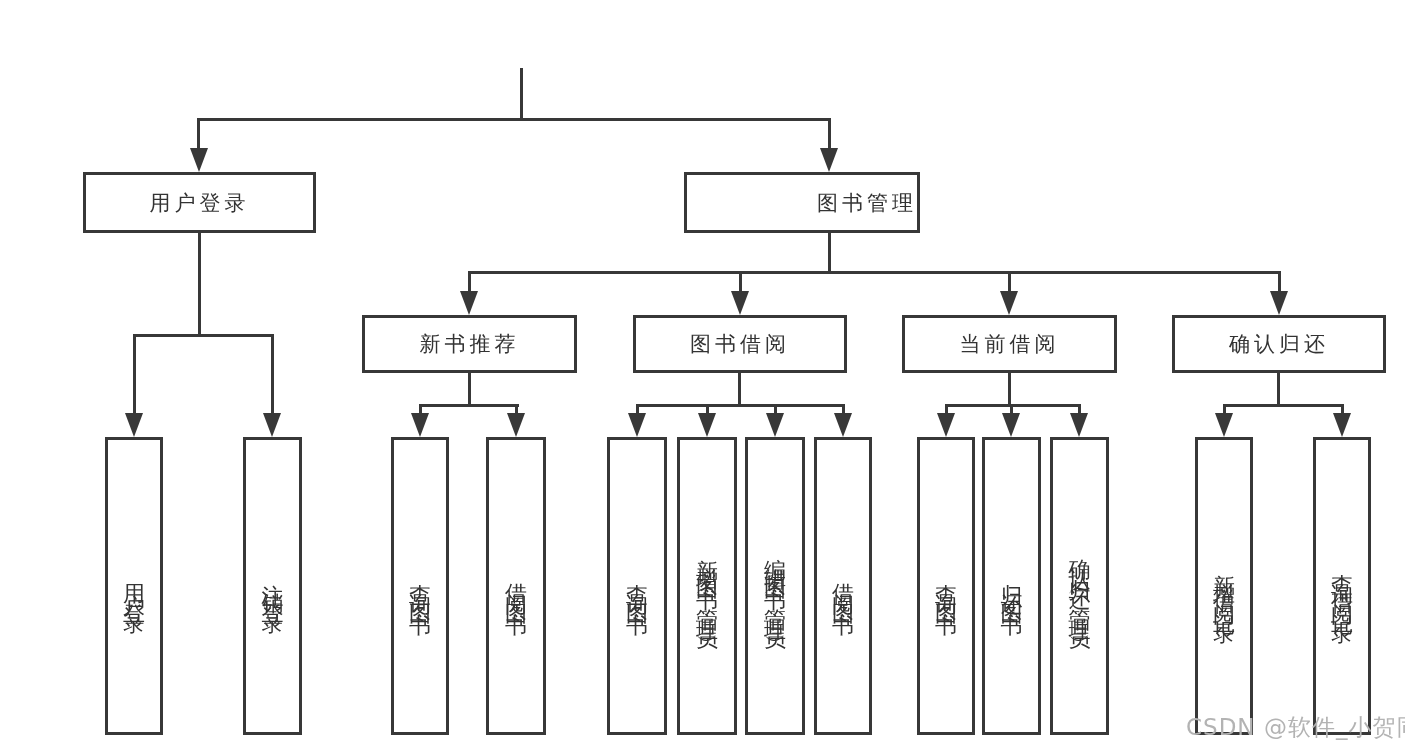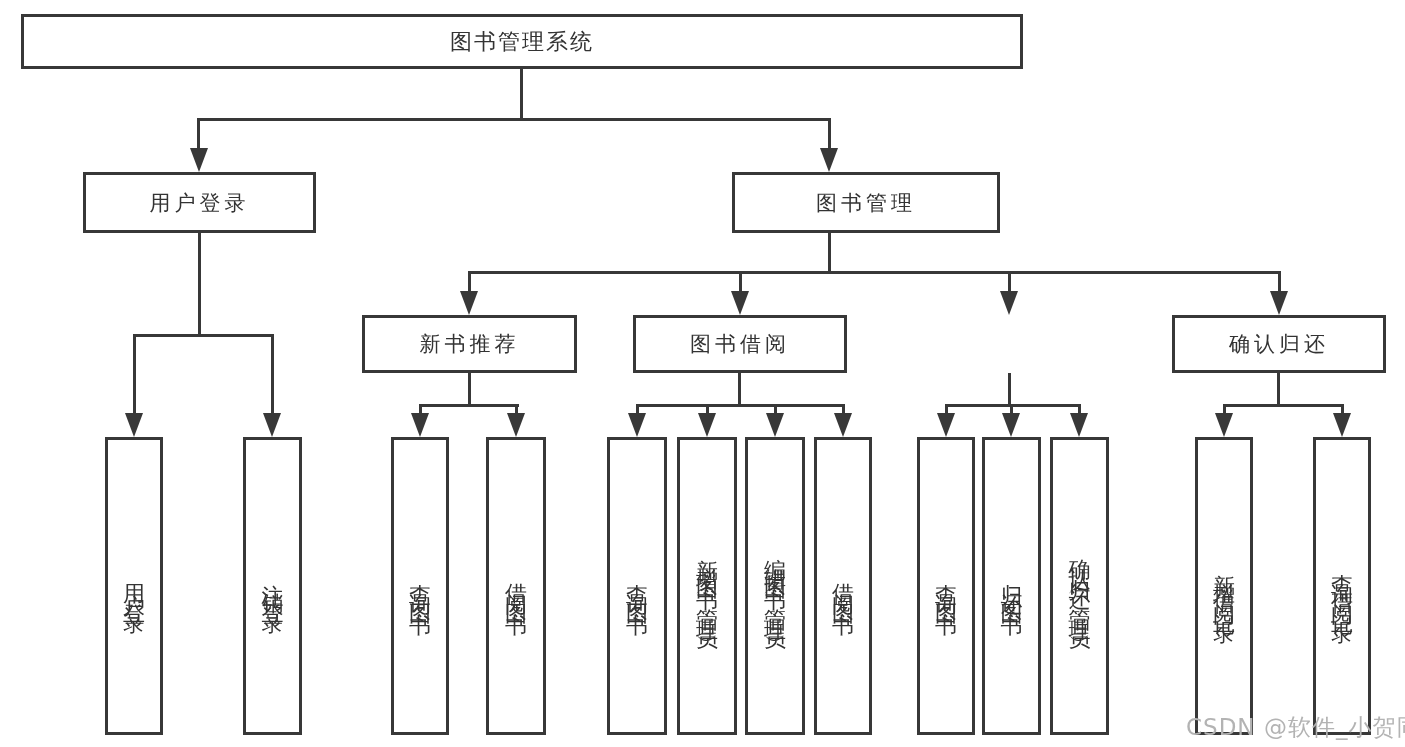--- a/index.html
+++ b/index.html
@@ -73,35 +73,32 @@
     color: var(--watermark);
     white-space: nowrap;
     z-index: 5;
   }
 </style>
 </head>
 <body>
 
 <div class="canvas">
 
-  <div class="box root" style="left:21px; top:14px; width:1002px; height:55px;">
-    <span class="hlabel">图书管理系统</span>
-  </div>
 
   <div class="line" style="left:520px; top:68px; width:3px; height:53px;"></div>
   <div class="line" style="left:197px; top:118px; width:634px; height:3px;"></div>
   <div class="line" style="left:197px; top:118px; width:3px; height:32px;"></div>
   <div class="tri" style="left:190px; top:148px;"></div>
   <div class="line" style="left:828px; top:118px; width:3px; height:32px;"></div>
   <div class="tri" style="left:820px; top:148px;"></div>
 
   <div class="box" style="left:83px; top:172px; width:233px; height:61px;">
     <span class="hlabel">用户登录</span>
   </div>
-  <div class="box" style="left:732px; top:172px; width:268px; height:61px;">
+  <div class="box" style="left:684px; top:172px; width:236px; height:61px;justify-content:flex-end;">
     <span class="hlabel">图书管理</span>
   </div>
 
   <div class="line" style="left:198px; top:233px; width:3px; height:103px;"></div>
   <div class="line" style="left:133px; top:334px; width:141px; height:3px;"></div>
   <div class="line" style="left:133px; top:334px; width:3px; height:79px;"></div>
   <div class="tri" style="left:125px; top:413px;"></div>
   <div class="line" style="left:271px; top:334px; width:3px; height:79px;"></div>
   <div class="tri" style="left:263px; top:413px;"></div>
 
@@ -115,20 +112,23 @@
   <div class="tri" style="left:1000px; top:291px;"></div>
   <div class="line" style="left:1278px; top:271px; width:3px; height:22px;"></div>
   <div class="tri" style="left:1270px; top:291px;"></div>
 
   <div class="box" style="left:633px; top:315px; width:214px; height:58px;">
     <span class="hlabel">图书借阅</span>
   </div>
   <div class="box" style="left:362px; top:315px; width:215px; height:58px;">
     <span class="hlabel">新书推荐</span>
   </div>
+  <div class="box" style="left:902px; top:315px; width:215px; height:58px;">
+    <span class="hlabel">当前借阅</span>
+  </div>
   <div class="box" style="left:1172px; top:315px; width:214px; height:58px;">
     <span class="hlabel">确认归还</span>
   </div>
 
   <div class="line" style="left:468px; top:373px; width:3px; height:34px;"></div>
   <div class="line" style="left:419px; top:404px; width:100px; height:3px;"></div>
   <div class="line" style="left:419px; top:404px; width:3px; height:11px;"></div>
   <div class="tri" style="left:411px; top:413px;"></div>
   <div class="line" style="left:515px; top:404px; width:3px; height:11px;"></div>
   <div class="tri" style="left:507px; top:413px;"></div>

